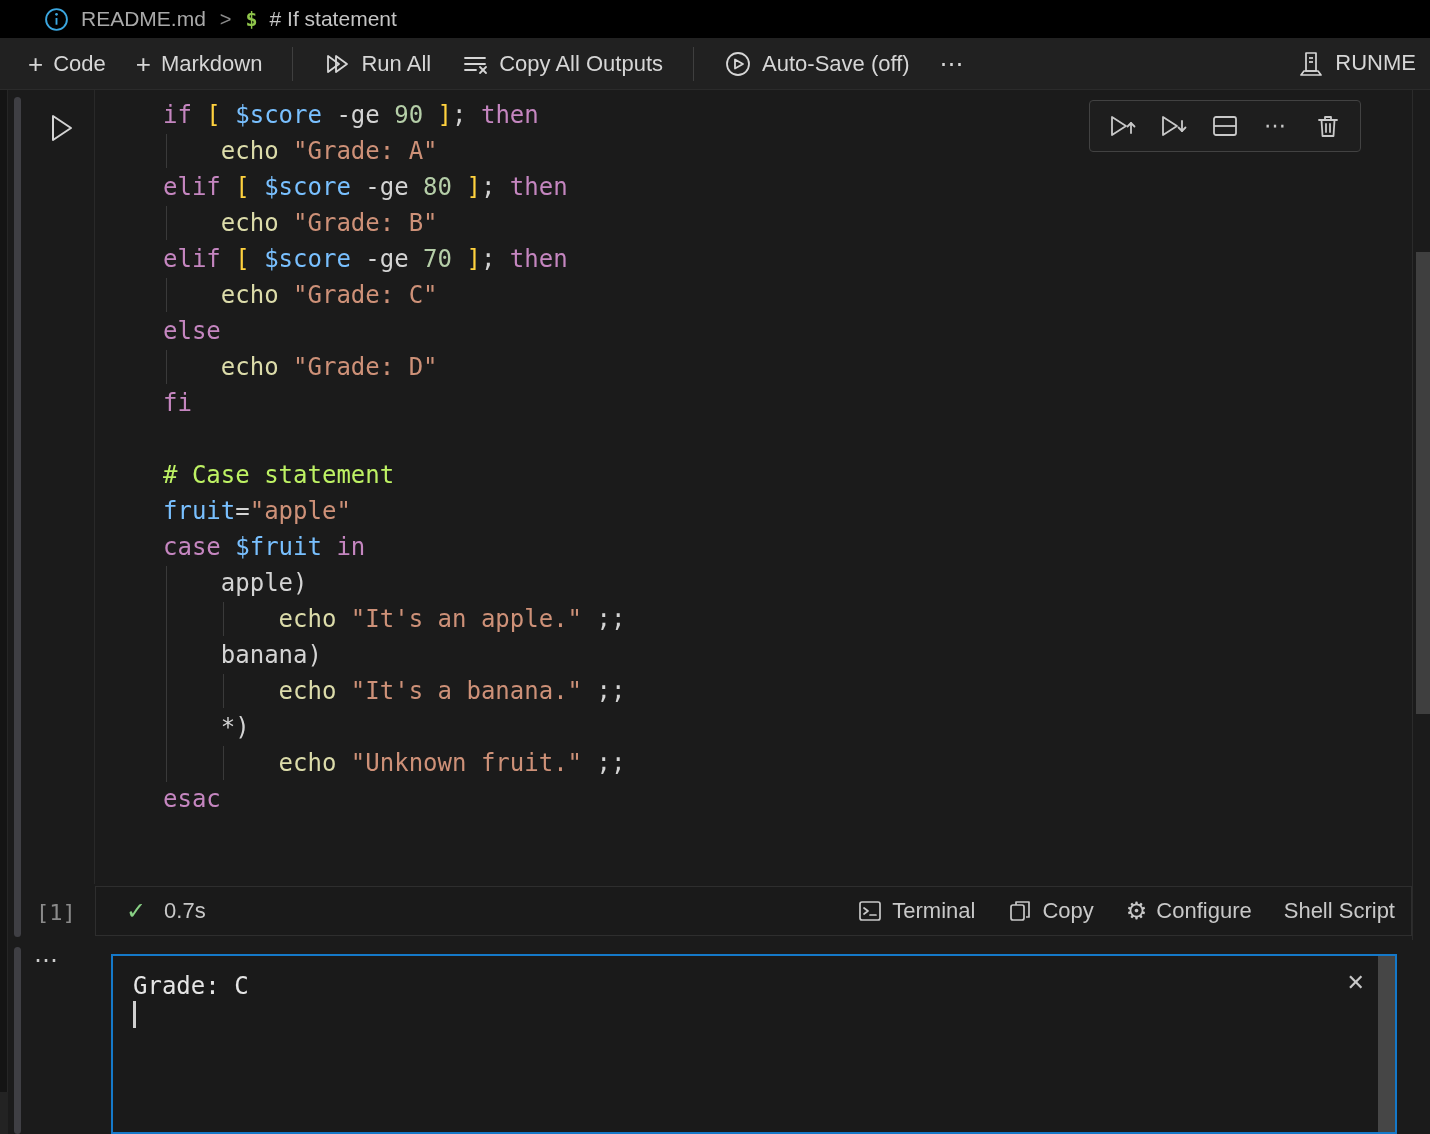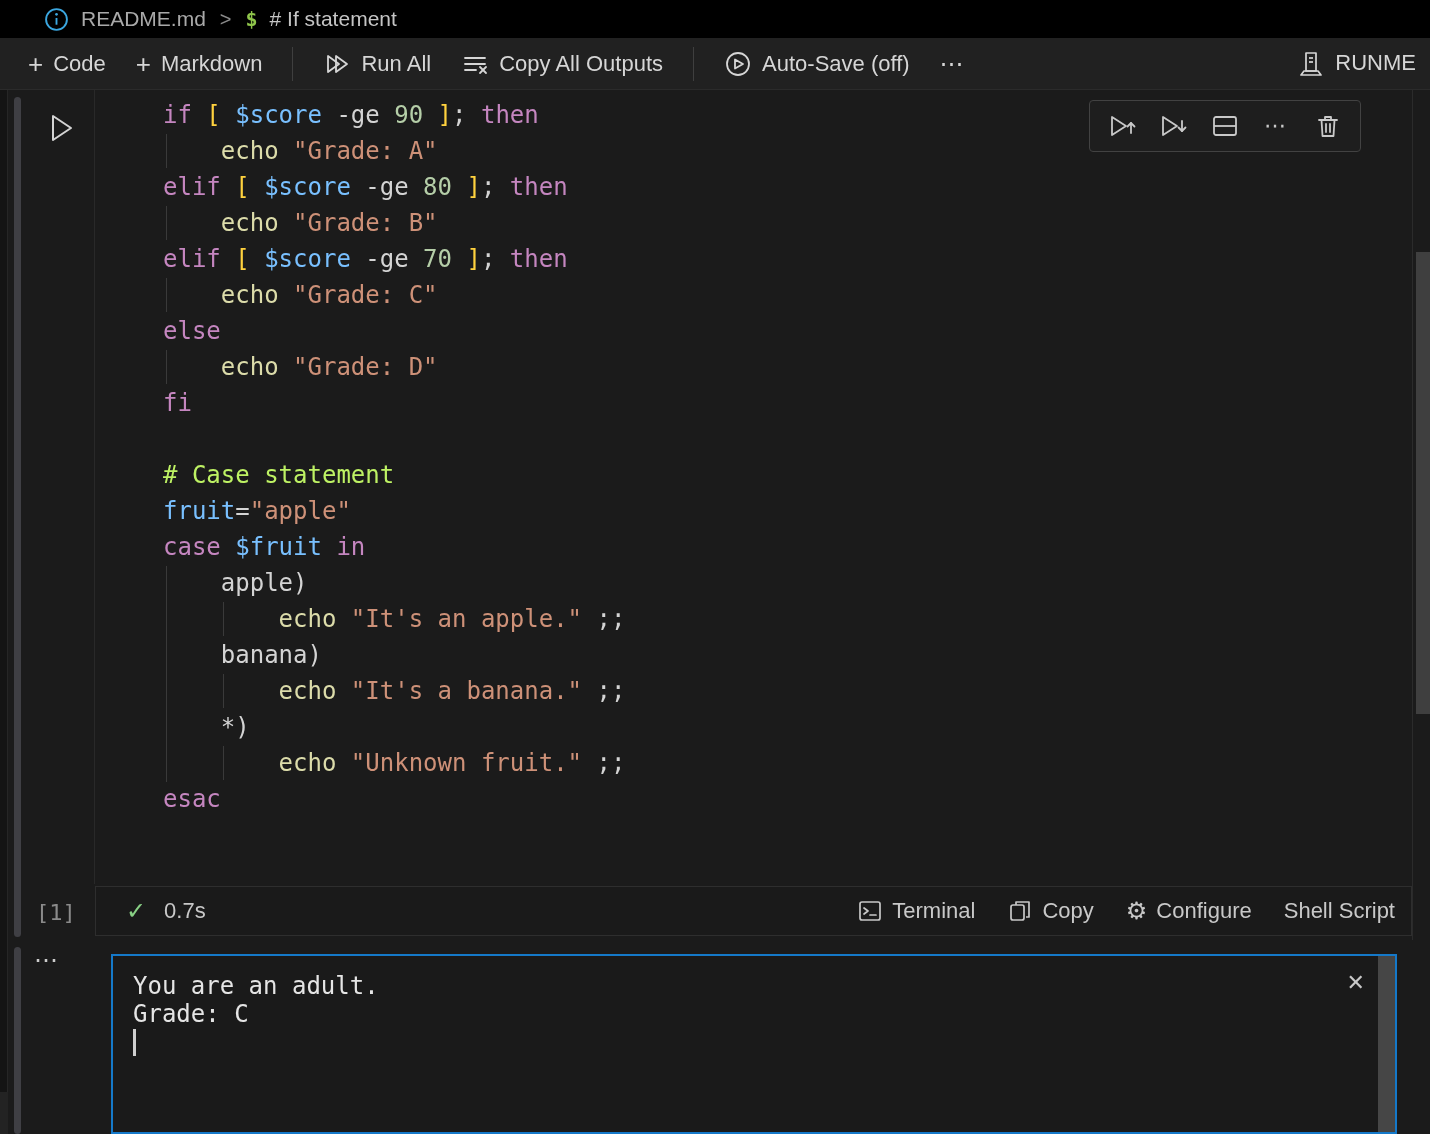--- a/index.html
+++ b/index.html
@@ -252,17 +252,17 @@
           <span>Shell Script</span>
         </span>
       </span>
     </div>
 
     <div class="output-more">⋯</div>
 
     <div class="output-box">
       <div class="output-scrollbar"></div>
       <div class="output-close">✕</div>
-      <div class="output-text"><div>You are an adult.</div><div>Grade: C</div><span class="output-cursor"></span></div>
+      <div class="output-text"><div>Grade: C</div><span class="output-cursor"></span></div>
     </div>
 
   </div>
 </div>
 
 </body></html>

